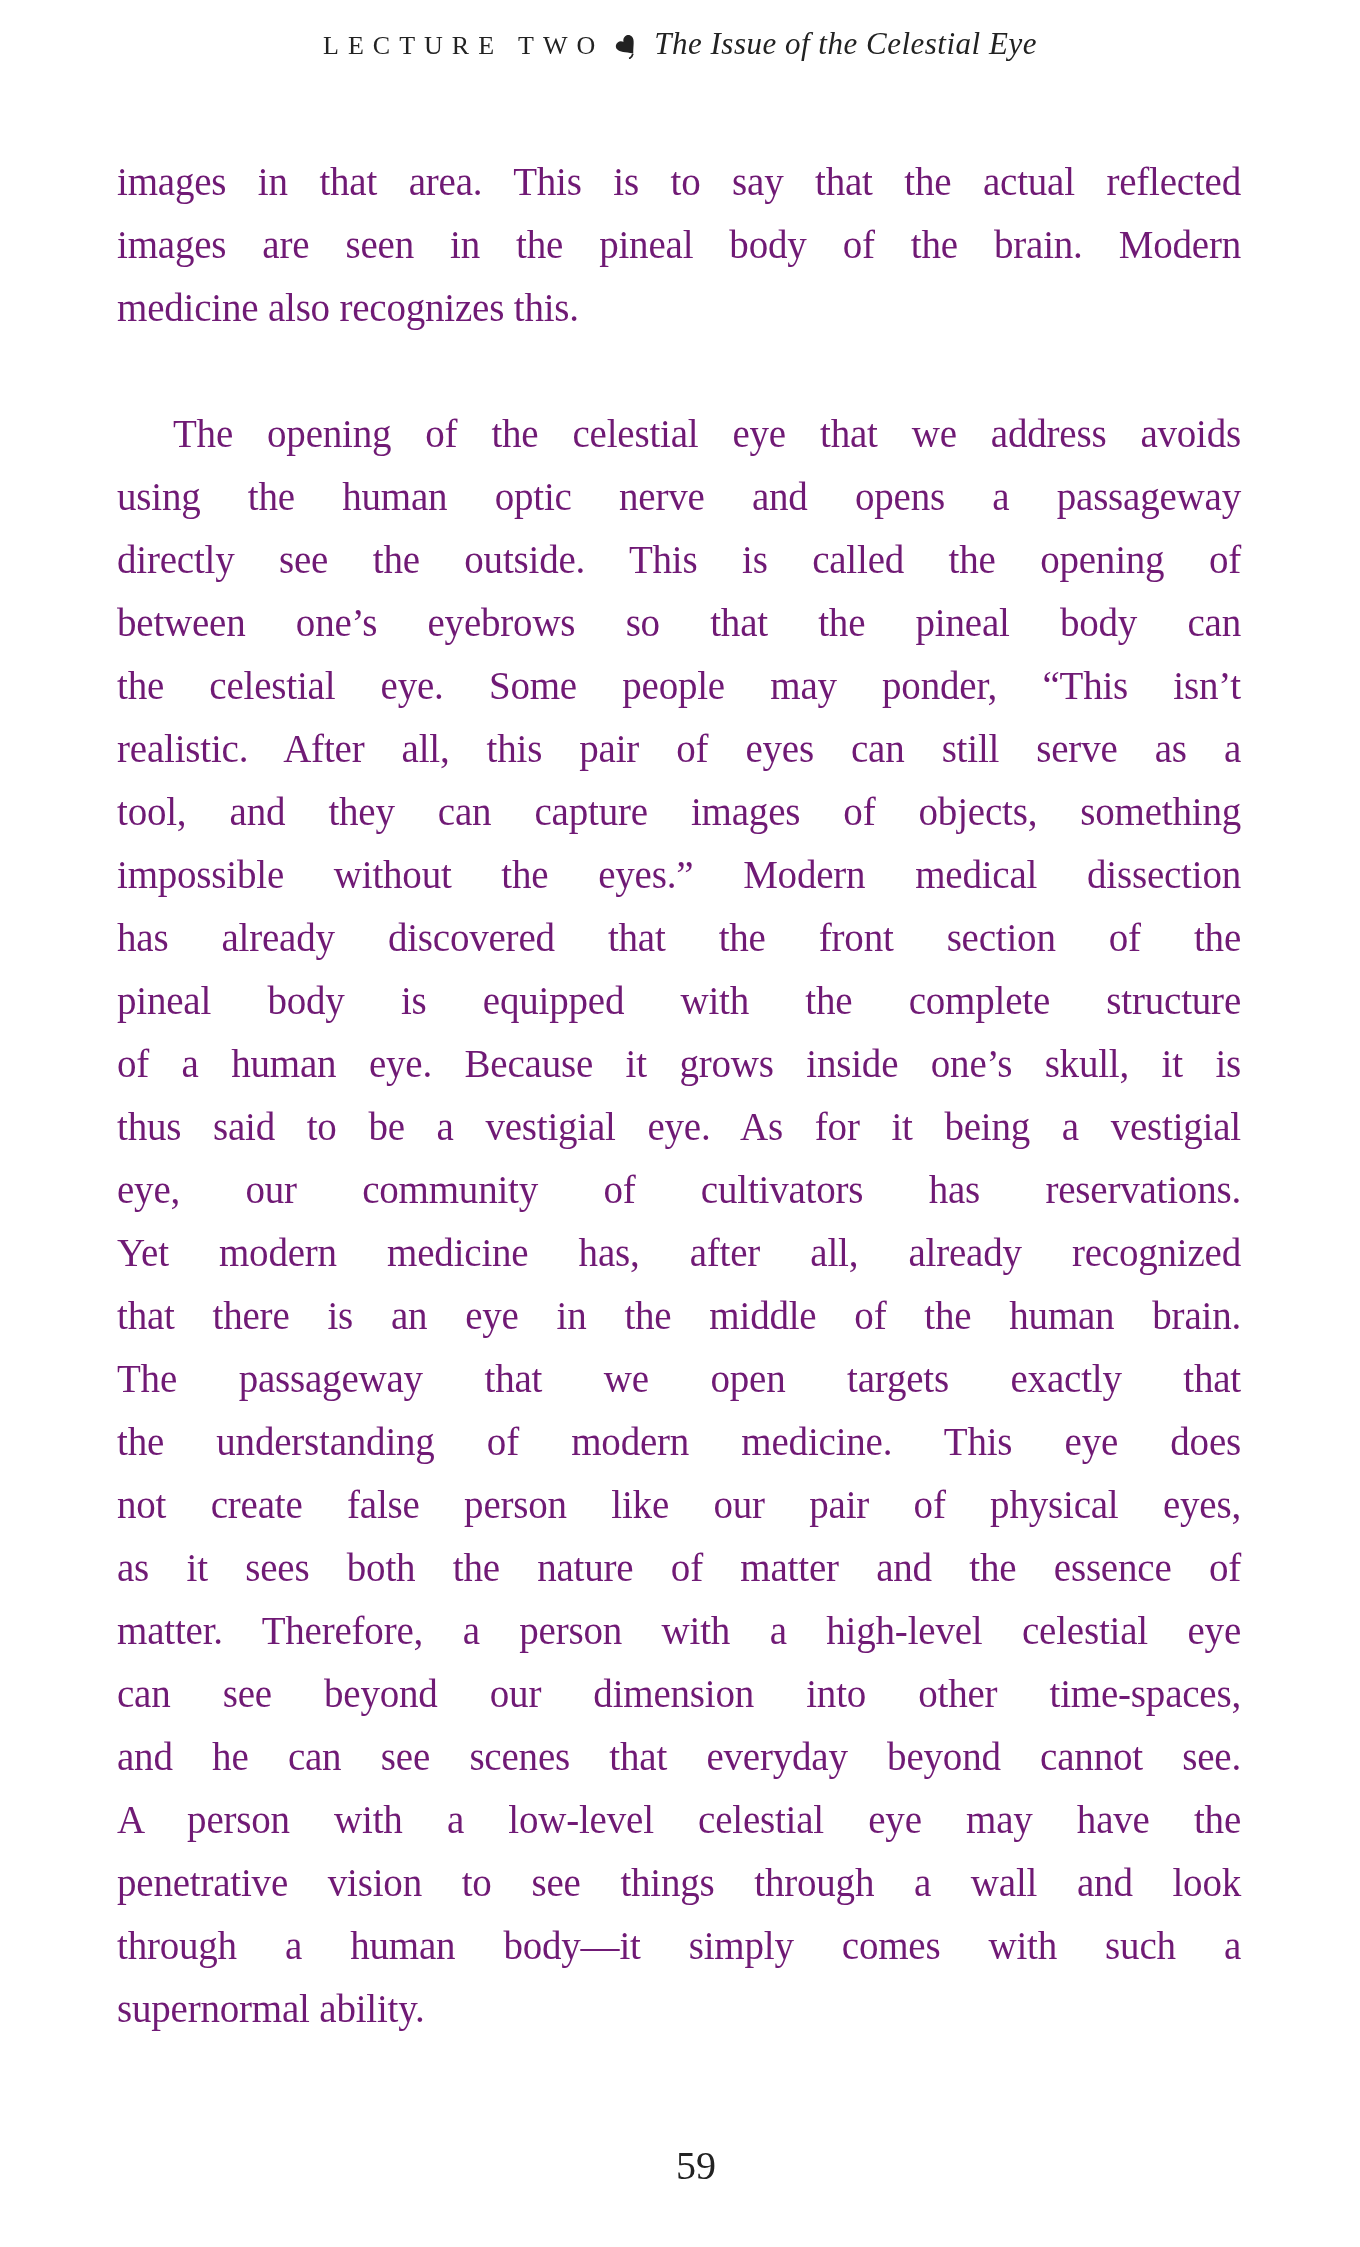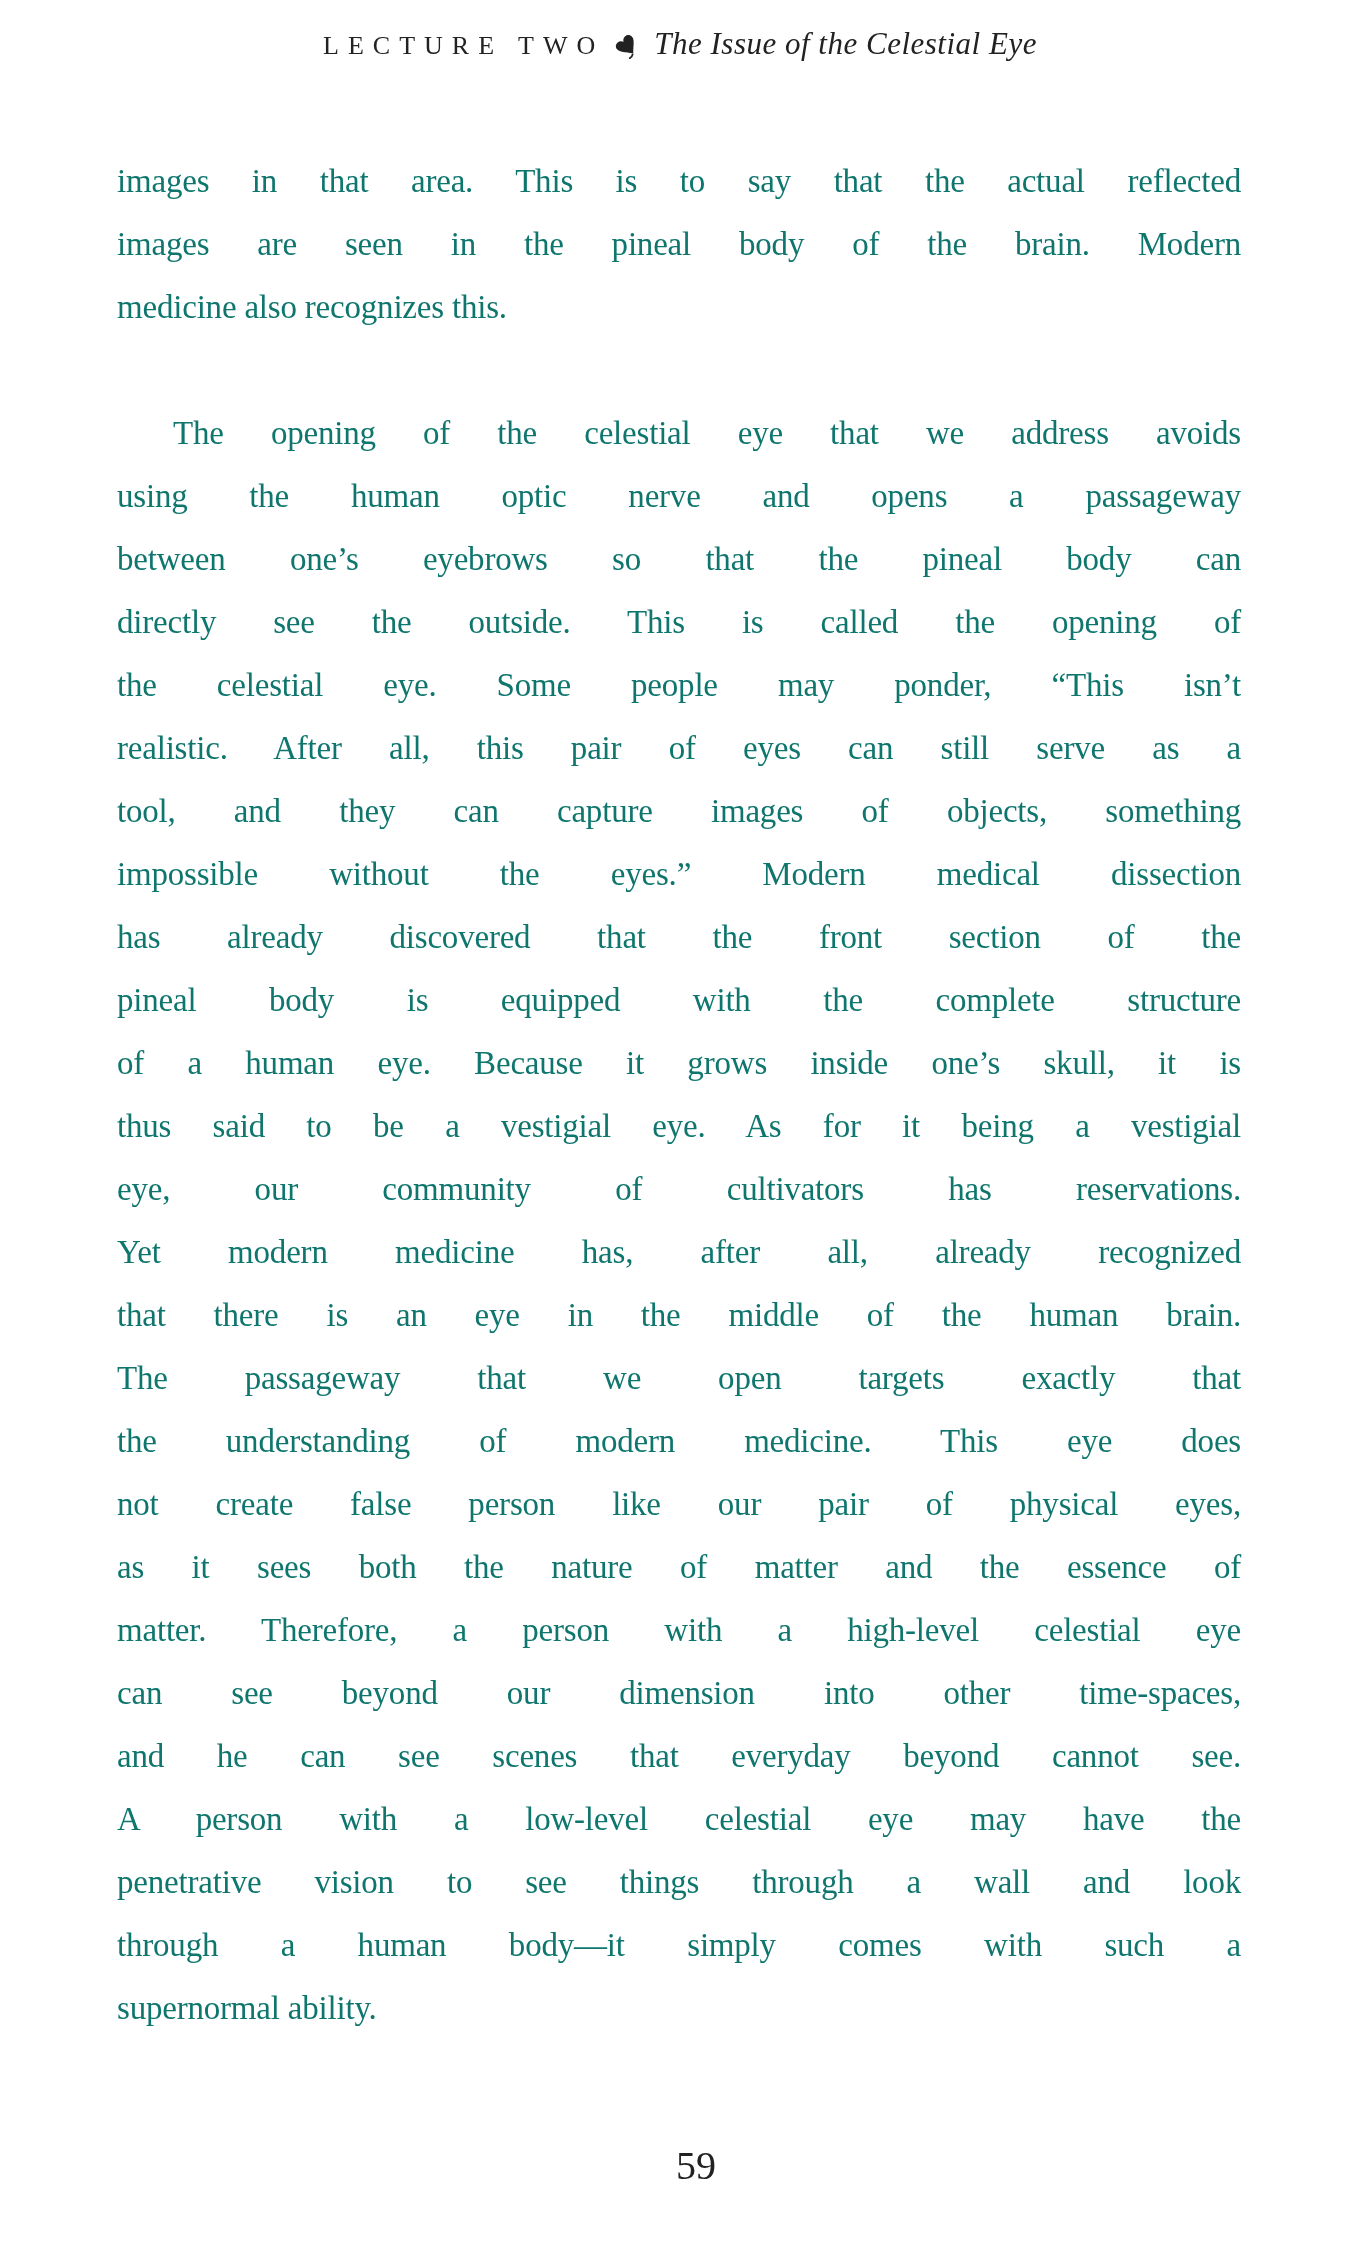--- a/index.html
+++ b/index.html
@@ -44,24 +44,24 @@
     letter-spacing: 0.5px;
     margin-top: 33px;
   }
 
   
   .page-body {
     position: absolute;
     top: 150px;
     left: 117px;
     width: 1124px;
-    font-size: 33px;
+    font-size: 39px;
     line-height: 63px;
     letter-spacing: -0.2px;
-    color: #0f766e;
+    color: #701a75;
   }
   .paragraph + .paragraph { margin-top: 63px; }
   .line {
     text-align: justify;
     text-align-last: justify;
   }
   .line.last { text-align-last: left; }
   .line.first-indent { text-indent: 56px; }
 
   
@@ -91,22 +91,22 @@
 
   <div class="page-body">
       <div class="paragraph">
         <div class="line">images in that area. This is to say that the actual reflected</div>
         <div class="line">images are seen in the pineal body of the brain. Modern</div>
         <div class="line last">medicine also recognizes this.</div>
       </div>
       <div class="paragraph">
         <div class="line first-indent">The opening of the celestial eye that we address avoids</div>
         <div class="line">using the human optic nerve and opens a passageway</div>
+        <div class="line">directly see the outside. This is called the opening of</div>
         <div class="line">between one’s eyebrows so that the pineal body can</div>
-        <div class="line">directly see the outside. This is called the opening of</div>
         <div class="line">the celestial eye. Some people may ponder, “This isn’t</div>
         <div class="line">realistic. After all, this pair of eyes can still serve as a</div>
         <div class="line">tool, and they can capture images of objects, something</div>
         <div class="line">impossible without the eyes.” Modern medical dissection</div>
         <div class="line">has already discovered that the front section of the</div>
         <div class="line">pineal body is equipped with the complete structure</div>
         <div class="line">of a human eye. Because it grows inside one’s skull, it is</div>
         <div class="line">thus said to be a vestigial eye. As for it being a vestigial</div>
         <div class="line">eye, our community of cultivators has reservations.</div>
         <div class="line">Yet modern medicine has, after all, already recognized</div>

